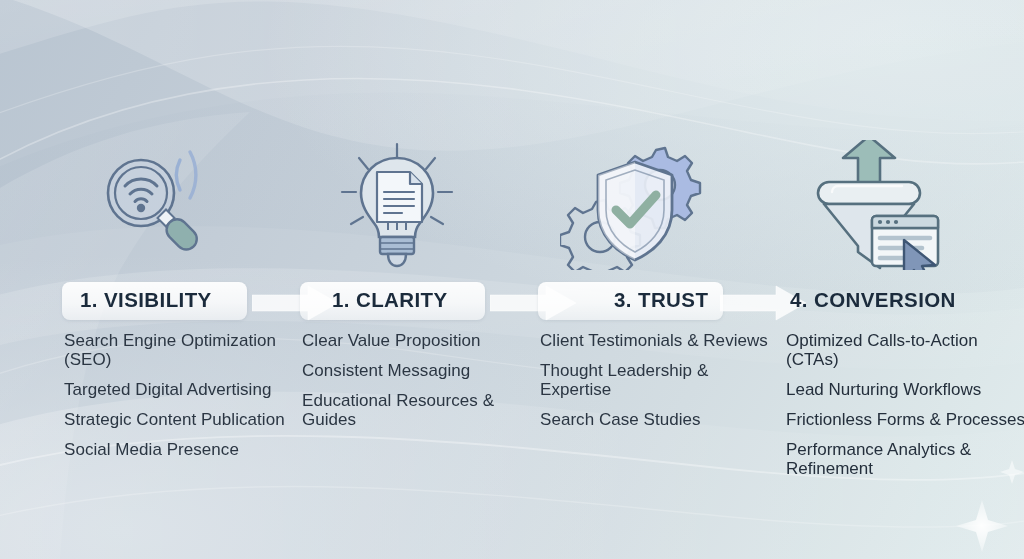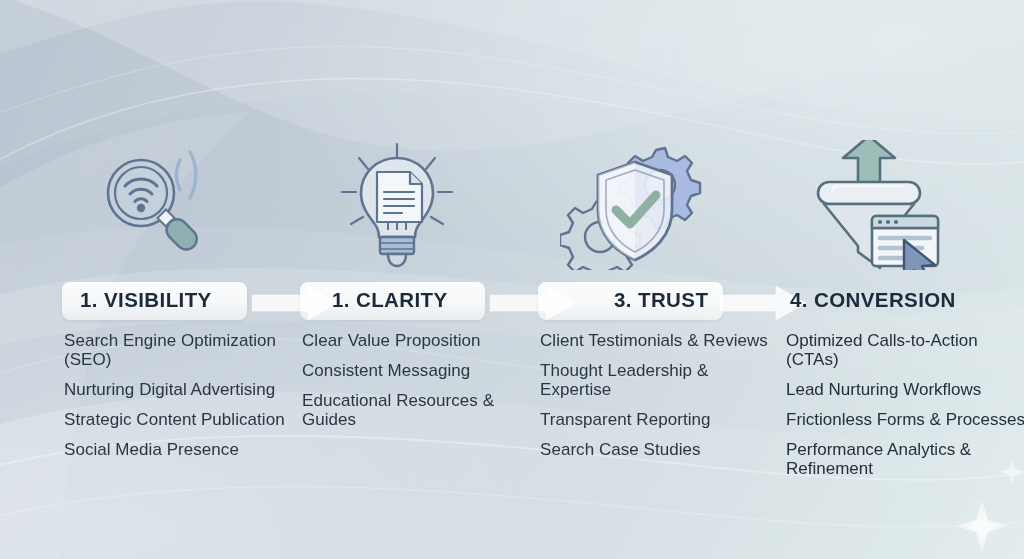--- a/index.html
+++ b/index.html
@@ -136,21 +136,21 @@
 
       <div class="band"></div>
       <div class="heading">1. VISIBILITY</div>
 
       <svg class="arrow" style="left:190px;" width="90" height="38" viewBox="0 0 90 38">
         <path d="M0,11 L56,11 L56,2 L86,19 L56,36 L56,27 L0,27 Z" fill="#ffffff" fill-opacity=".80" stroke="#ffffff" stroke-opacity=".5" stroke-width="1"></path>
       </svg>
 
       <div class="list">
         <div class="item">Search Engine Optimization (SEO)</div>
-        <div class="item">Nurturing Digital Advertising</div>
+        <div class="item">Targeted Digital Advertising</div>
         <div class="item">Strategic Content Publication</div>
         <div class="item">Social Media Presence</div>
       </div>
     </div>
 
     <div class="col c2">
 
       <div class="icon-wrap">
         <svg width="130" height="126" viewBox="0 0 130 126">
           <g stroke="#5f7490" stroke-width="2.2" stroke-linecap="round">
@@ -218,21 +218,20 @@
       <div class="band"></div>
       <div class="heading">3. TRUST</div>
 
       <svg class="arrow" style="left:182px;" width="90" height="38" viewBox="0 0 90 38">
         <path d="M0,11 L56,11 L56,2 L86,19 L56,36 L56,27 L0,27 Z" fill="#ffffff" fill-opacity=".80" stroke="#ffffff" stroke-opacity=".5" stroke-width="1"></path>
       </svg>
 
       <div class="list">
         <div class="item">Client Testimonials &amp; Reviews</div>
         <div class="item">Thought Leadership &amp; Expertise</div>
-        <div class="item">Transparent Reporting</div>
         <div class="item">Search Case Studies</div>
       </div>
     </div>
 
     <div class="col c4">
 
       <div class="icon-wrap">
         <svg width="140" height="130" viewBox="0 0 140 130">
           <path d="M48,44 L48,18 L33,18 L59,-4 L85,18 L70,18 L70,44 Z" fill="#9cbdb8" stroke="#56707f" stroke-width="2.6" stroke-linejoin="round"></path>
           <rect x="8" y="42" width="102" height="22" rx="11" fill="#e9eff2" stroke="#56707f" stroke-width="2.6"></rect>

